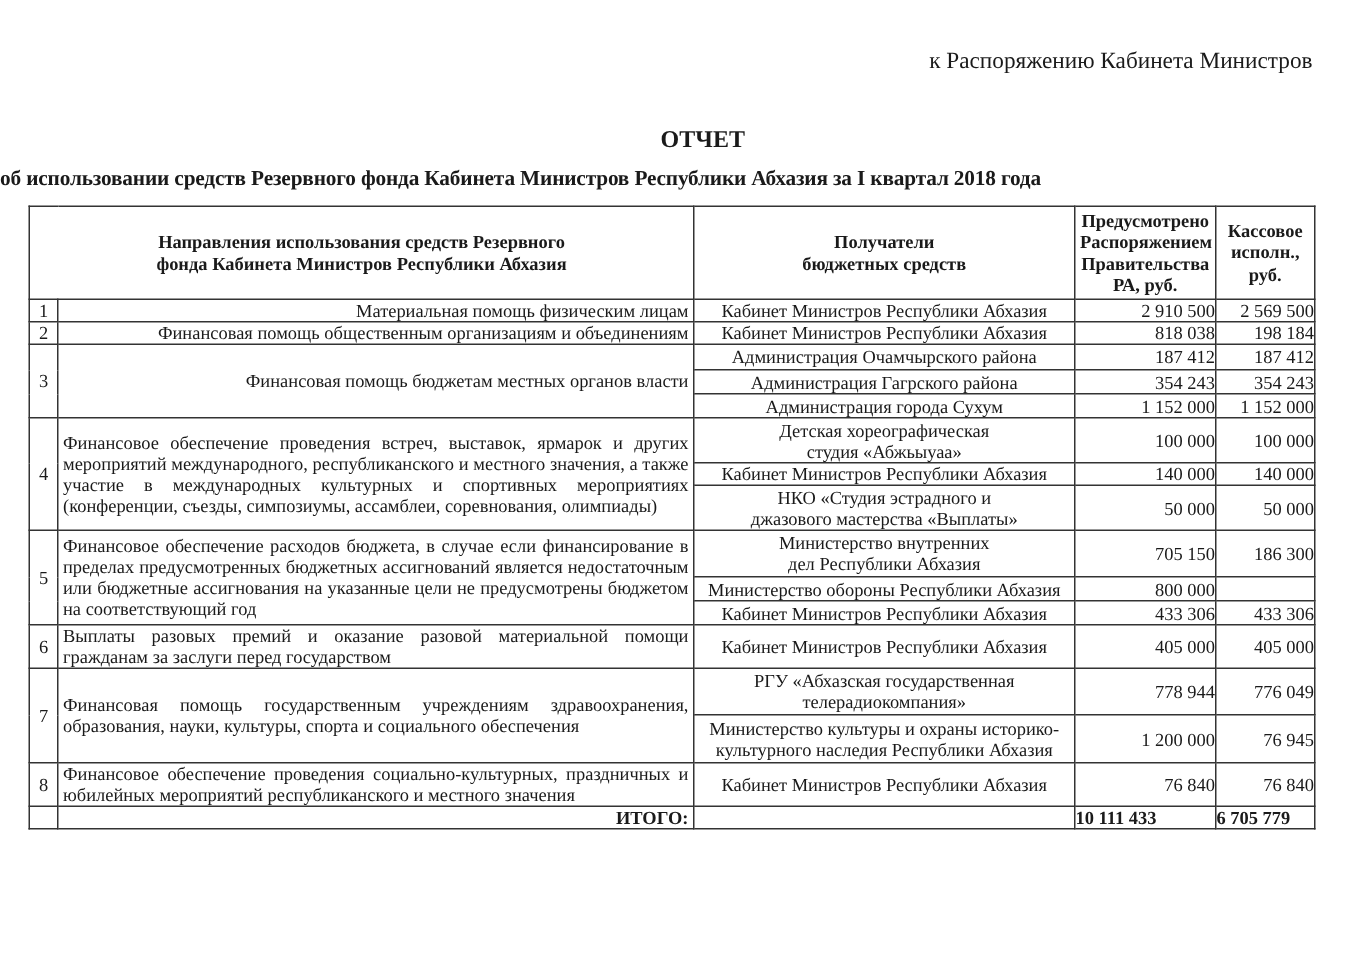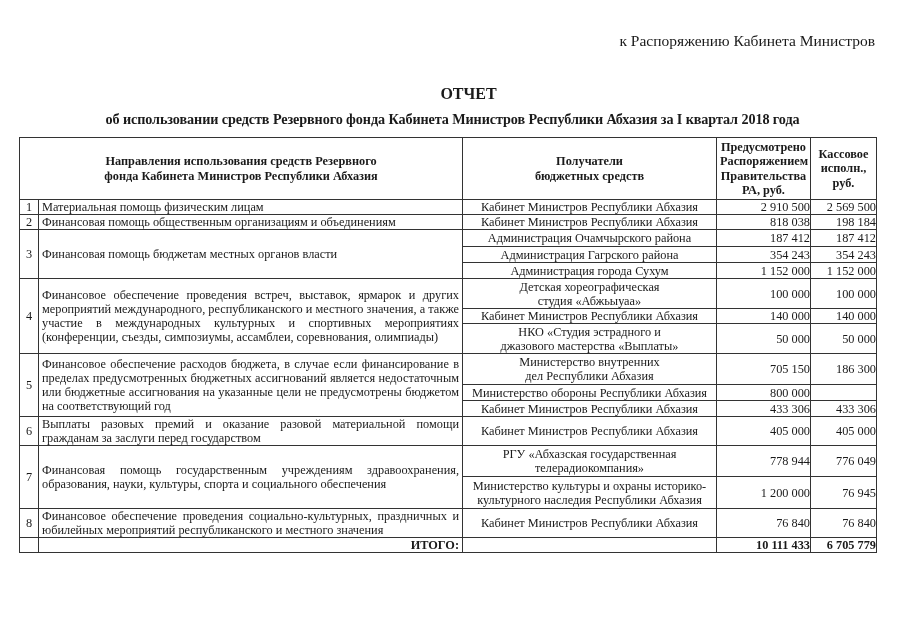--- a/index.html
+++ b/index.html
@@ -11,21 +11,21 @@
     .appendix {
       position: absolute; right: 30px; top: 32px; text-align: right;
       font-size: 15.5px; line-height: 18px;
     }
     .appendix .a-title { font-weight: bold; }
     .report-title {
       position: absolute; left: 16px; width: 905px; top: 85px; text-align: center;
       font-weight: bold; font-size: 16px;
     }
     .report-subtitle {
-      position: absolute; left: 0; width: 905px; top: 111px; text-align: center;
+      position: absolute; left: 0; width: 905px; top: 111px; text-align: left;
       font-weight: bold; font-size: 14.2px; letter-spacing: -0.1px;
     }
     table.report {
       position: absolute; left: 19px; top: 137px;
       width: 857px;
       border-collapse: collapse; table-layout: fixed;
       font-size: 12.3px; line-height: 14px;
     }
     table.report td, table.report th {
       border: 1px solid #333;
@@ -34,25 +34,25 @@
       overflow: hidden;
     }
     table.report th { font-weight: bold; text-align: center; font-size: 12.3px; line-height: 14.5px; }
     col.c-num { width: 19px; }
     col.c-dir { width: 424px; }
     col.c-rec { width: 254px; }
     col.c-plan { width: 94px; }
     col.c-exec { width: 66px; }
     .num { text-align: center; padding: 0 !important; }
     .dir { text-align: justify; margin-top: 12px; }
-    .dir-left { text-align: left; }
+    .dir-left { text-align: right; }
     .rec { text-align: center; white-space: nowrap; padding: 0 1px !important; }
     .val { text-align: right; padding: 0 !important; }
     .total-label { font-weight: bold; text-align: right; }
-    .total-val { font-weight: bold; text-align: right; padding: 0 !important; }
+    .total-val { font-weight: bold; text-align: left; padding: 0 !important; }
     .hdr-dir { font-size: 12.6px; }
   </style>
 </head>
 <body>
 
 <div class="appendix">
   <div>к Распоряжению Кабинета Министров</div>
 </div>
 
 <div class="report-title">ОТЧЕТ</div>

